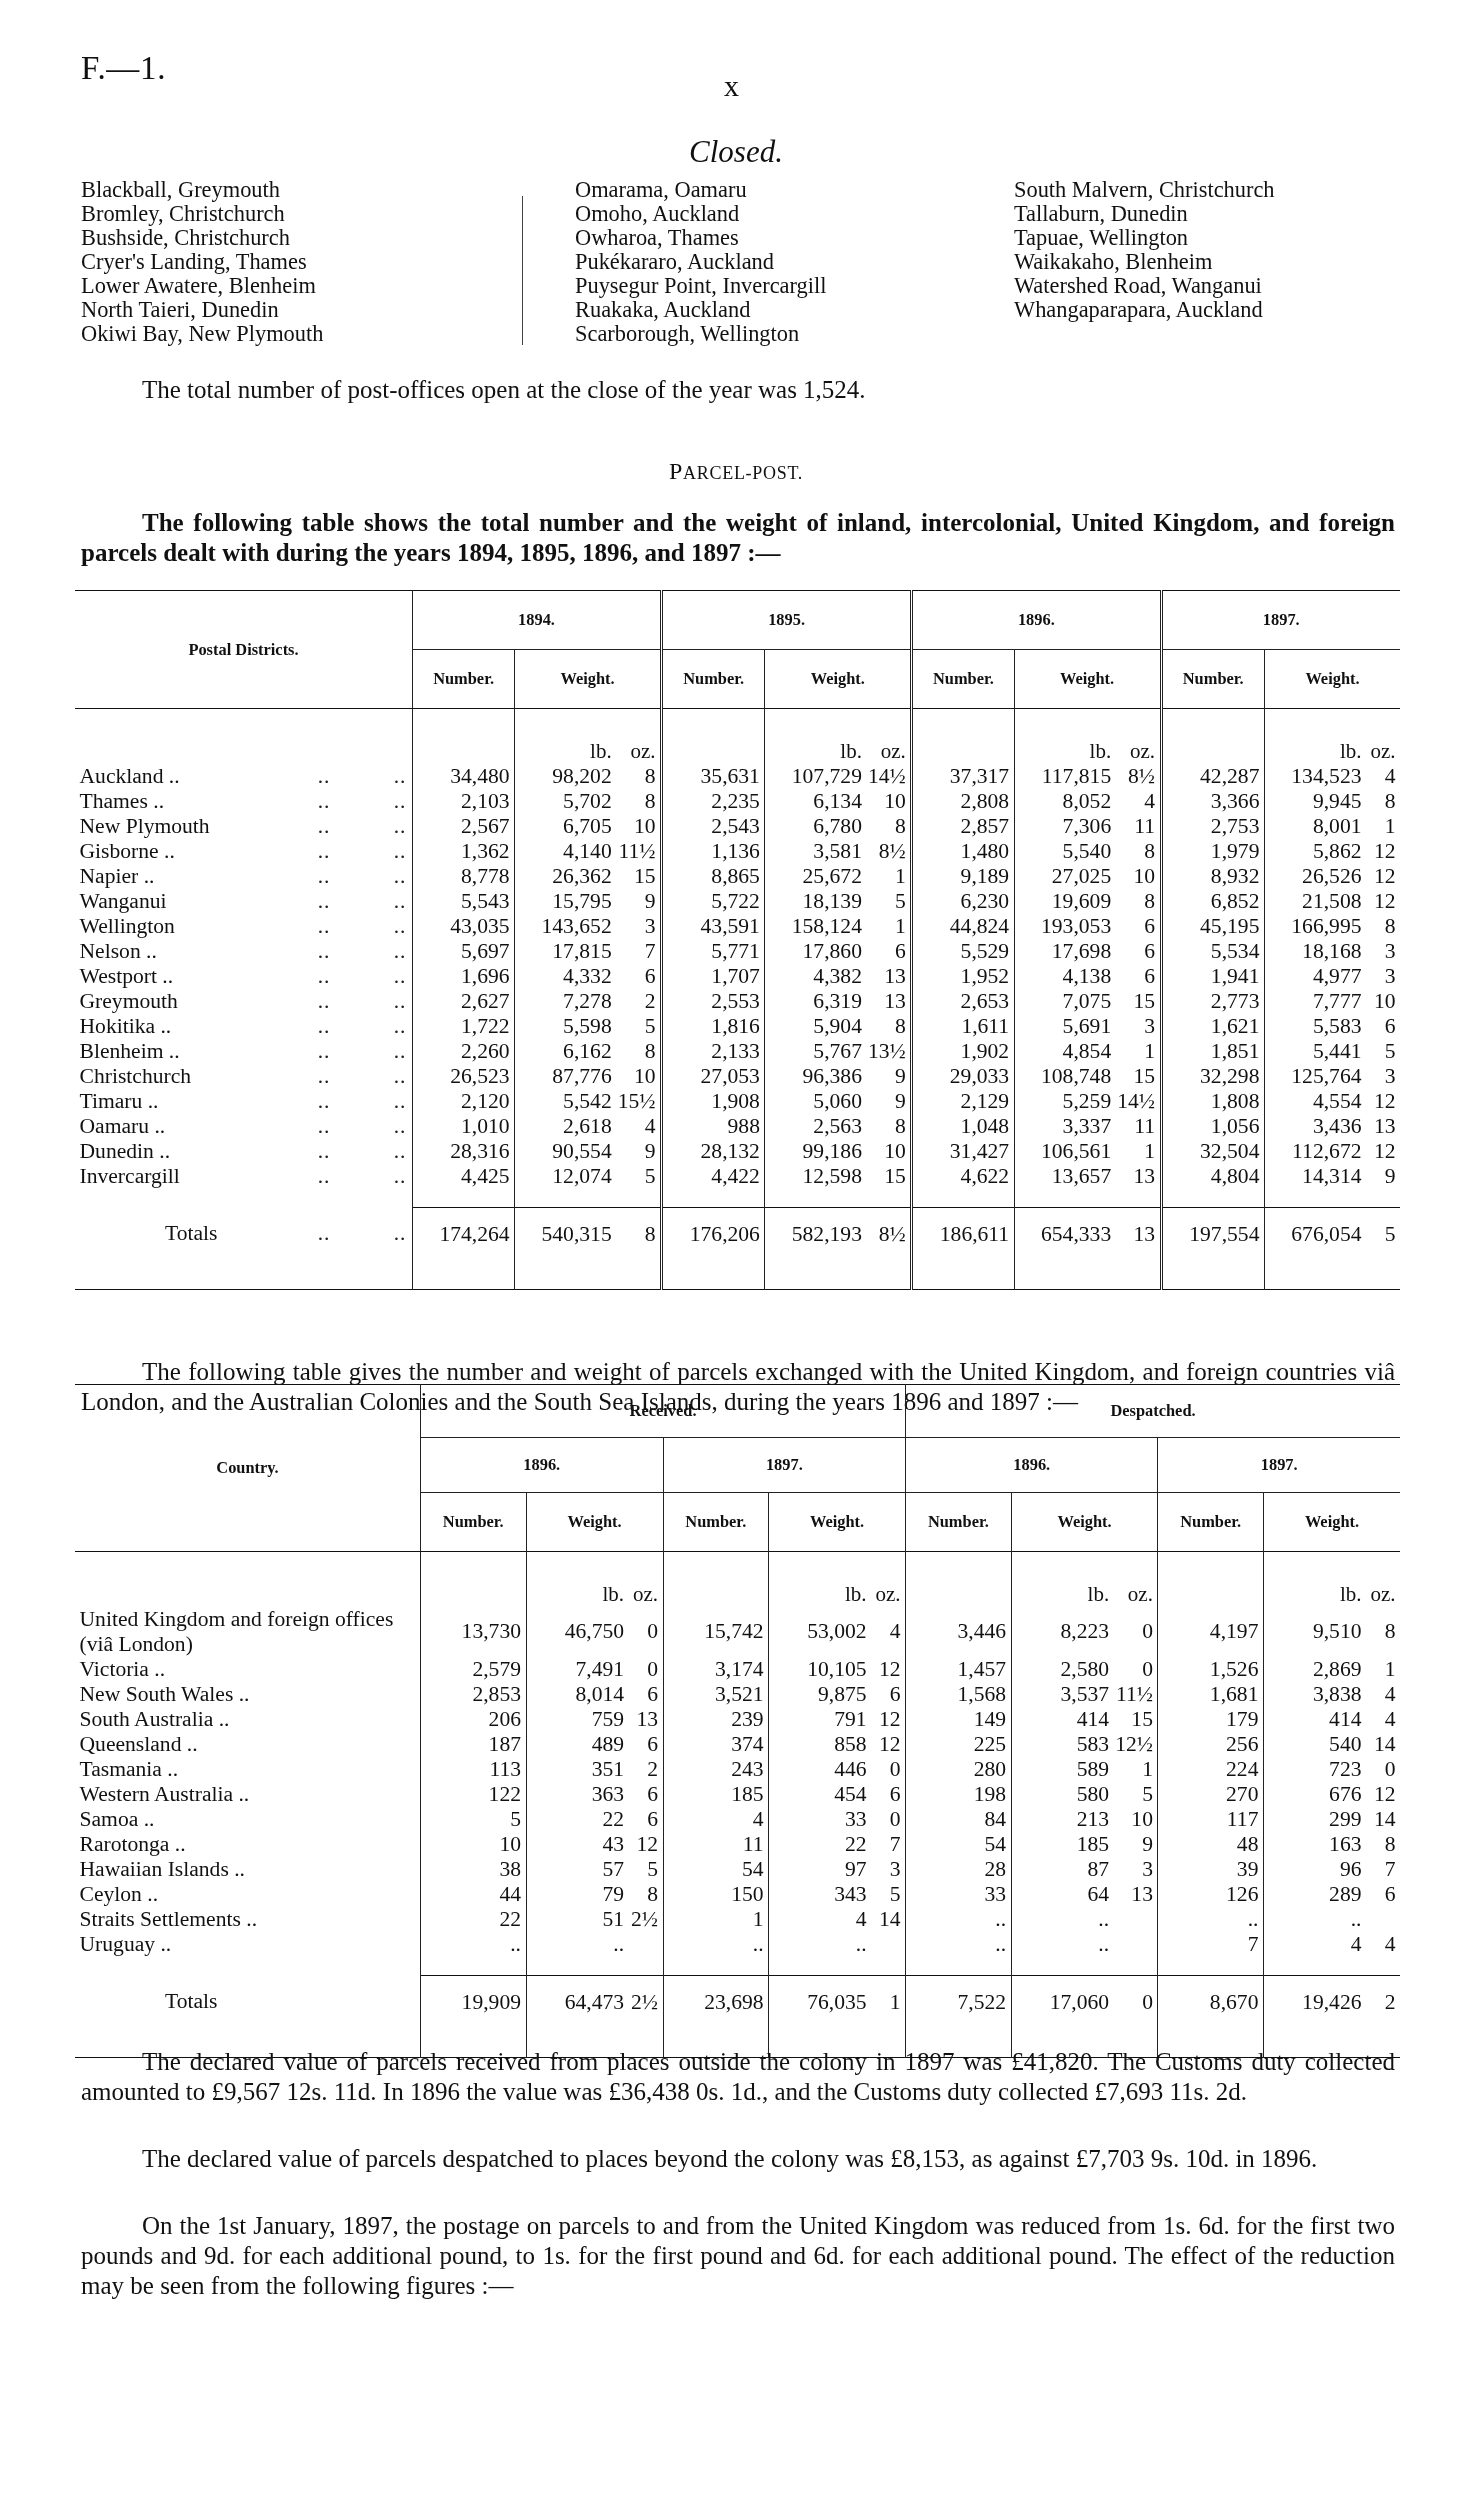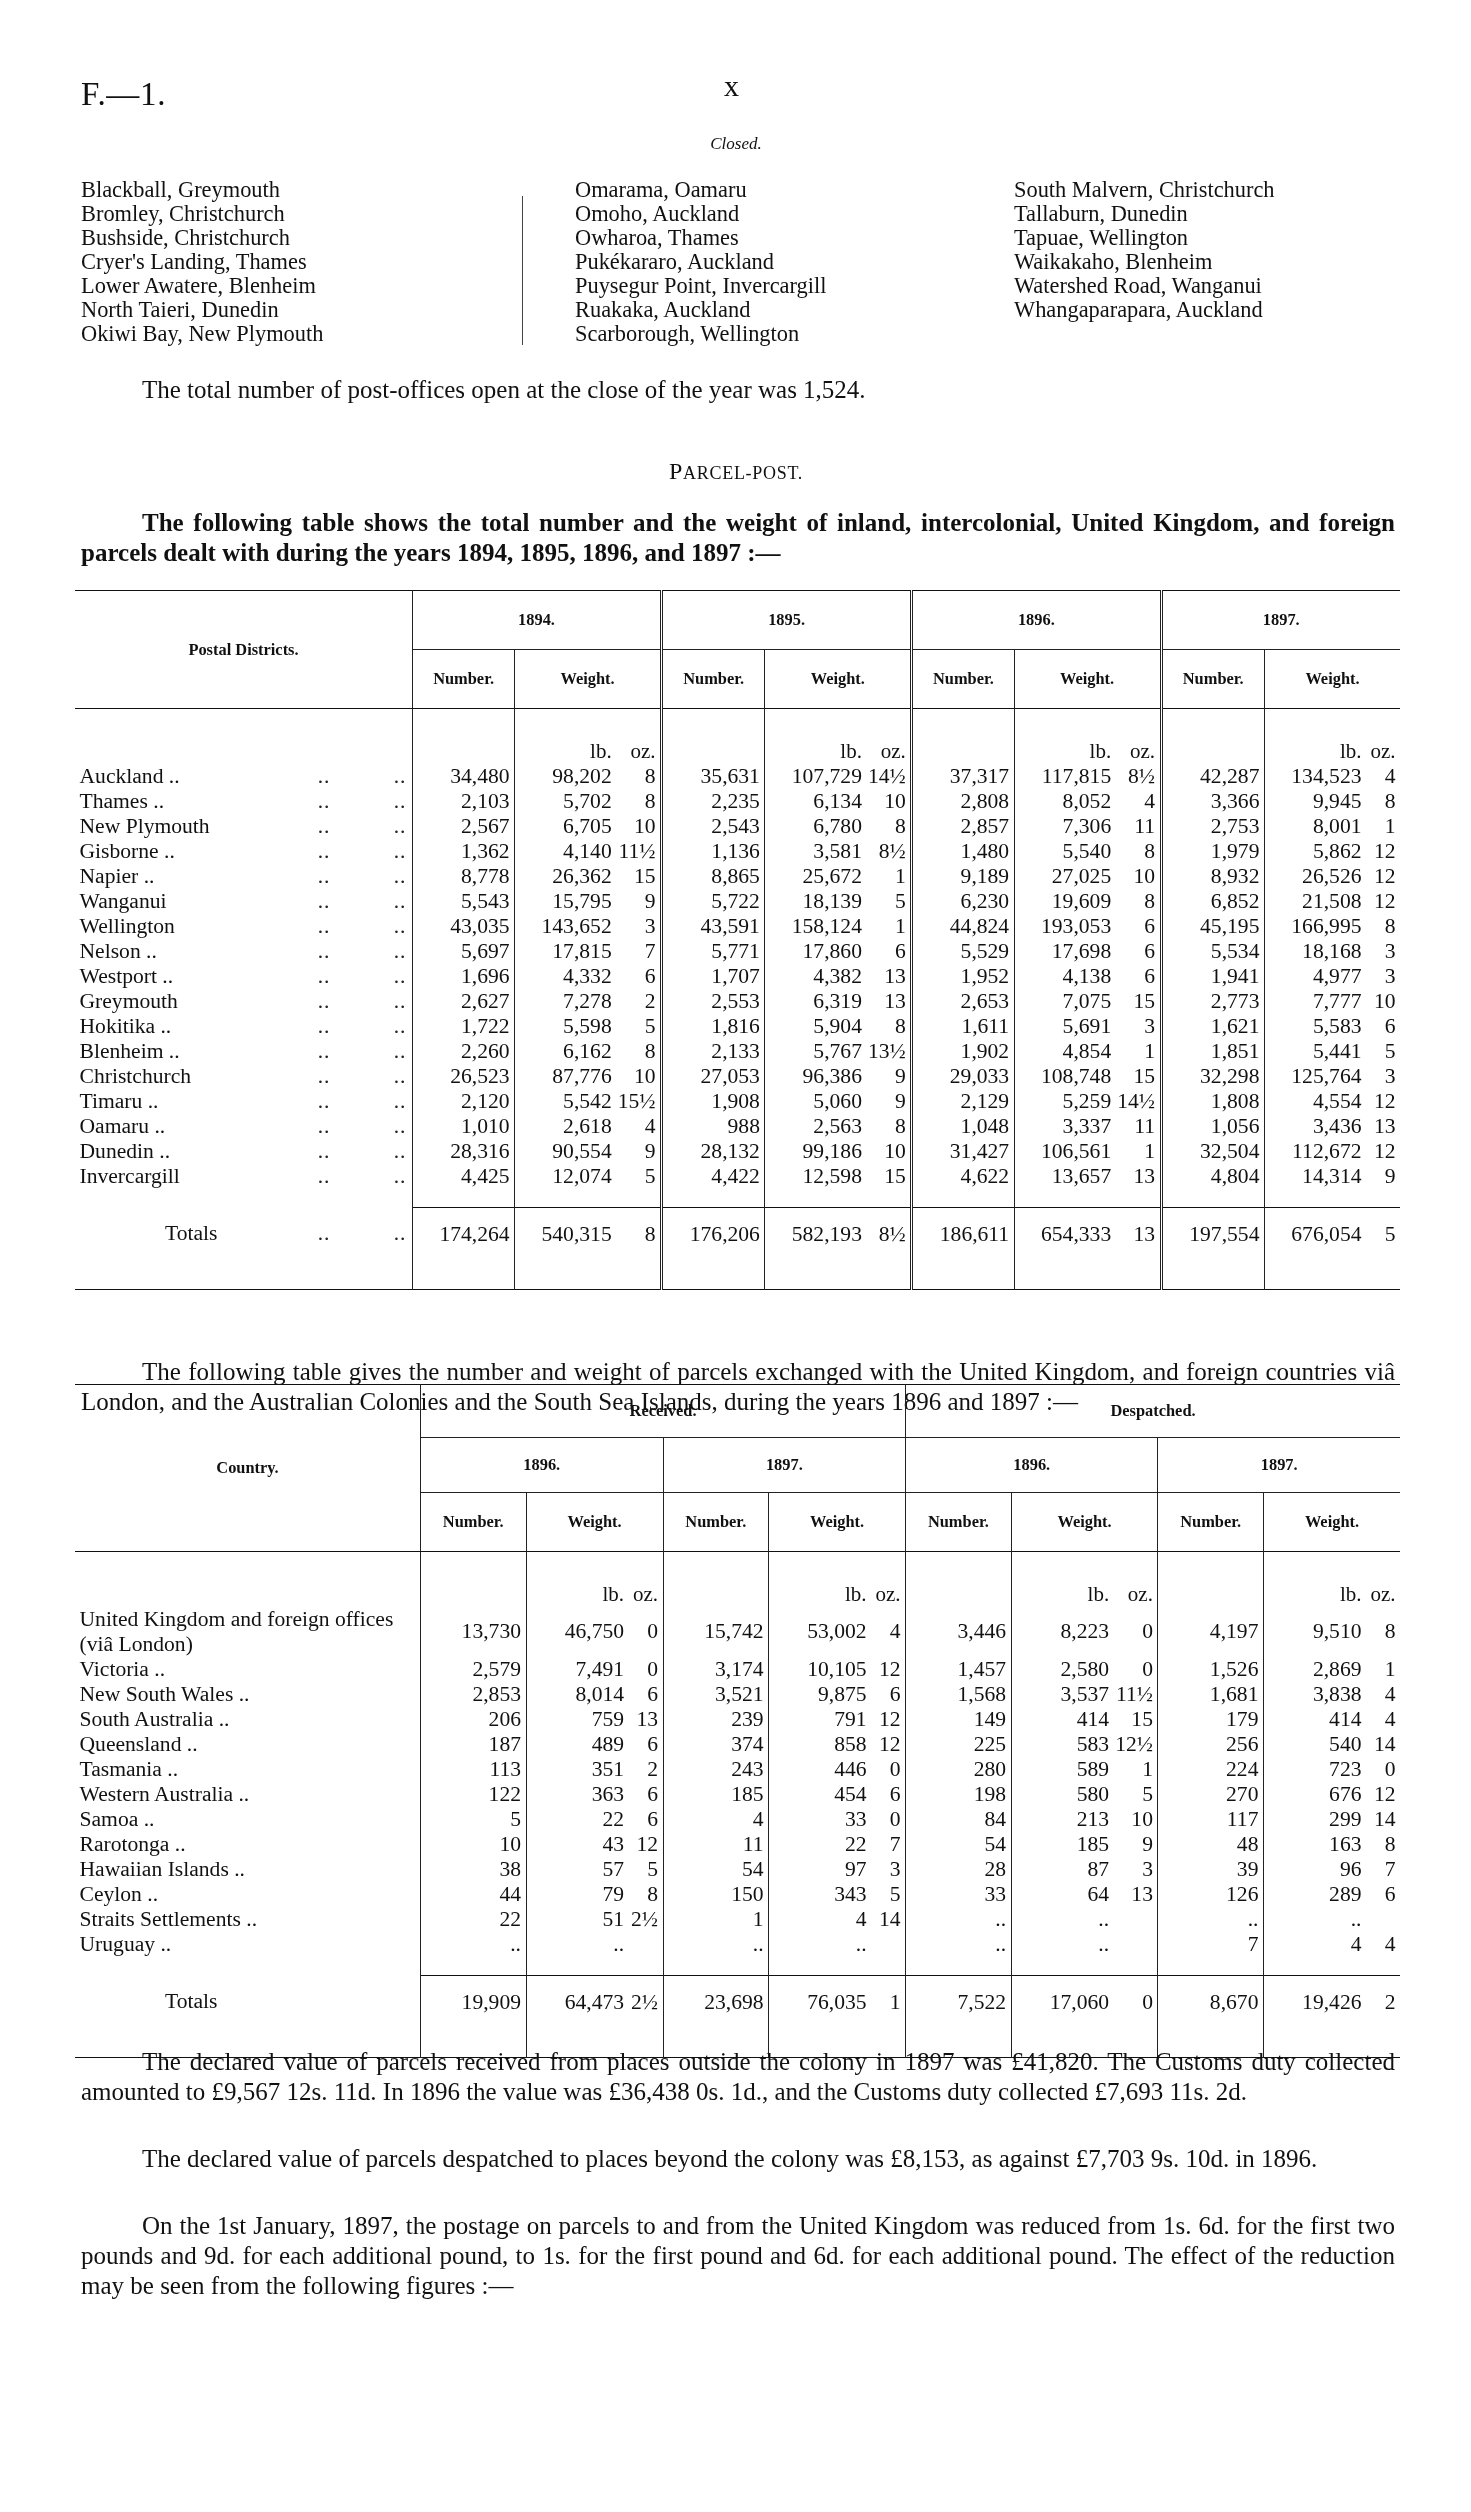--- a/index.html
+++ b/index.html
@@ -1,23 +1,23 @@
 <!DOCTYPE html>
 <html style="font-size:12px"><head>
 <meta charset="utf-8">
 <style>
   html, body { margin: 0; padding: 0; background: #ffffff; }
   body {
     width: 1472px; height: 2512px; position: relative; overflow: hidden;
     font-family: "Liberation Serif", "DejaVu Serif", serif; color: #111;
   }
   .abs { position: absolute; }
-  .hdr-left { left: 81px; top: 76px; font-size: 33px; letter-spacing: 0.7px; }
+  .hdr-left { left: 81px; top: 50px; font-size: 33px; letter-spacing: 0.7px; }
   .hdr-center { left: 724px; top: 69px; font-size: 30px; }
-  .closed-title { left: 0; width: 1472px; top: 134px; text-align: center; font-size: 17px; font-style: italic; }
+  .closed-title { left: 0; width: 1472px; top: 134px; text-align: center; font-size: 31px; font-style: italic; }
   .closed-col { top: 178px; font-size: 22.4px; line-height: 24px; }
   .closed-col div { white-space: nowrap; }
   .closed-divider { left: 522px; top: 196px; width: 0.7px; height: 149px; background: #444; }
   .para { left: 81px; width: 1314px; font-size: 25px; line-height: 30px; text-align: justify; }
   .para .indent { display: inline-block; width: 61px; }
   .section-title { left: 0; width: 1472px; top: 458px; text-align: center; font-size: 24px; letter-spacing: 0.7px; }
   .section-title .sc { font-size: 18px; }
 
   table.data { border-collapse: collapse; position: absolute; font-size: 21.6px; }
   table.data td, table.data th { padding: 0 4.5px; white-space: nowrap; }

